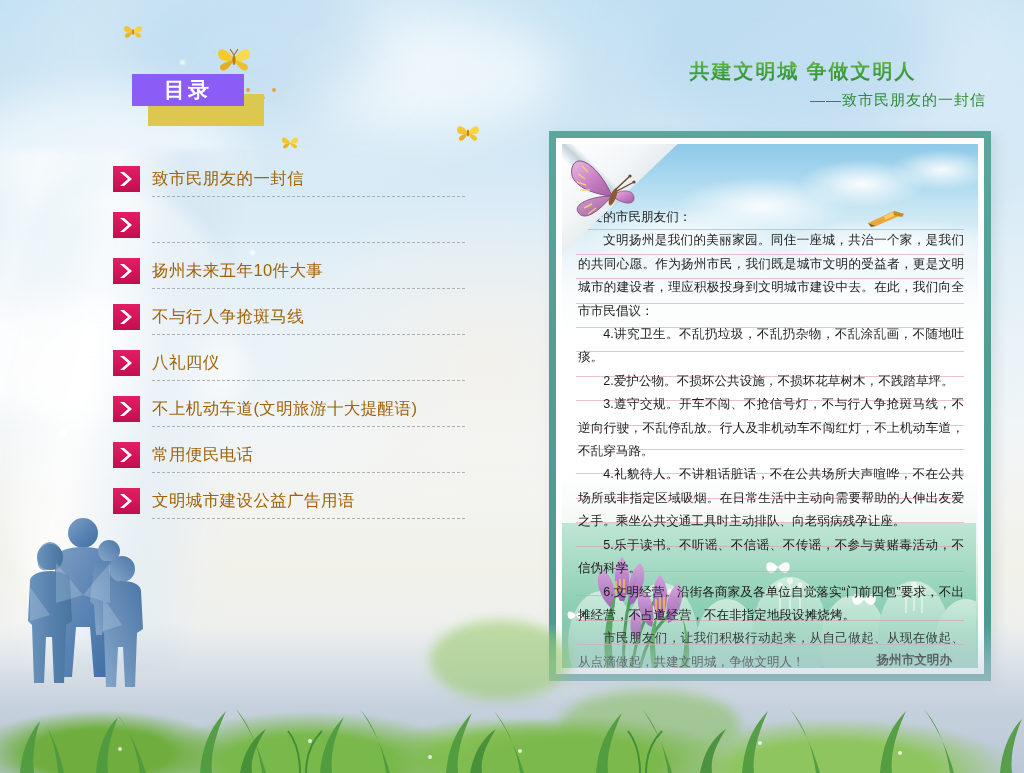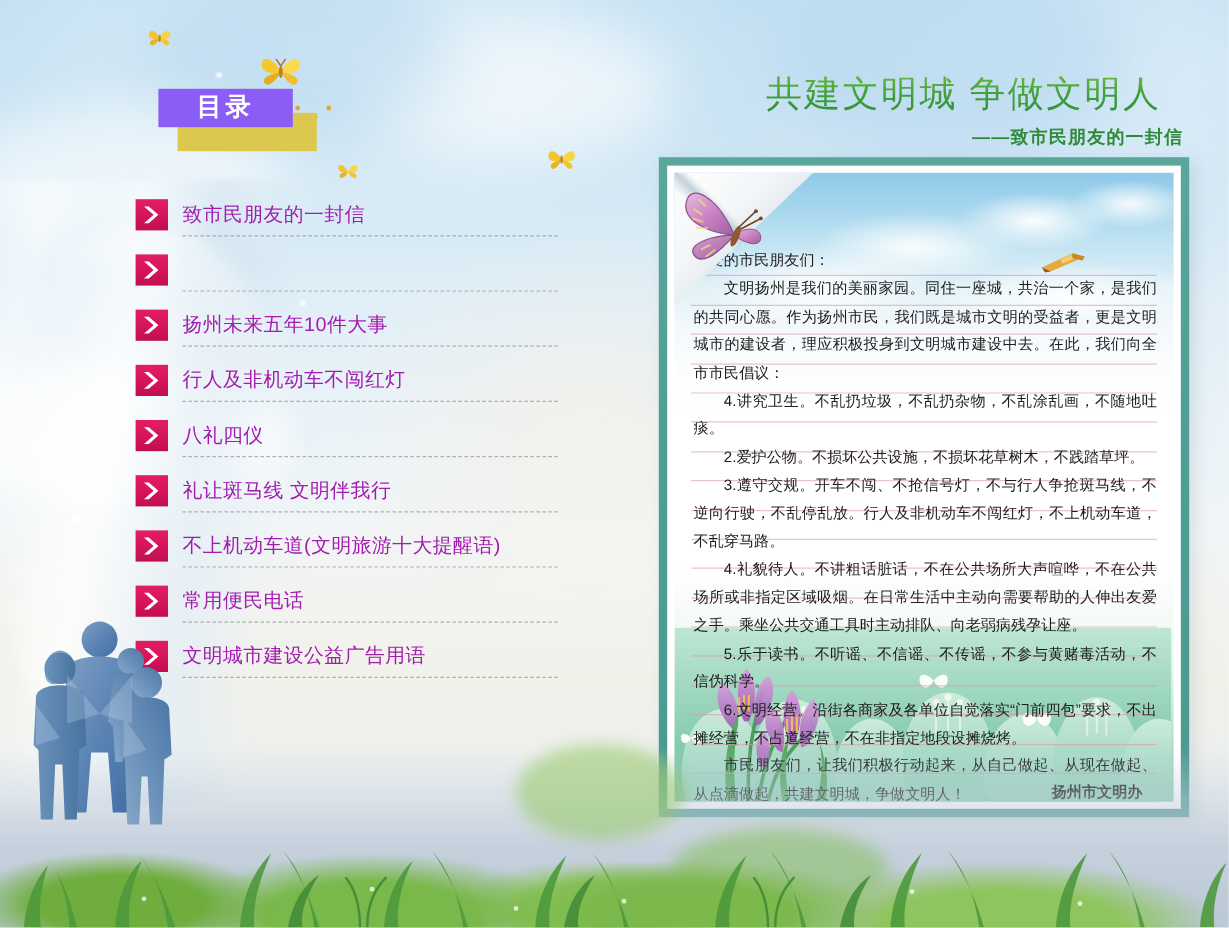--- a/index.html
+++ b/index.html
@@ -115,42 +115,42 @@
     position:relative;height:44px;display:flex;align-items:center;
     margin-bottom:2px;
   }
   .toc-arrow{
     width:27px;height:26px;flex:0 0 auto;position:relative;
     background:linear-gradient(180deg,#e31e63 0%,#d4145a 55%,#bf0f50 100%);
     margin-right:12px;
   }
   .toc-arrow svg{position:absolute;left:5px;top:4px;}
   .toc-text{
-    font-size:16.5px;color:#a21caf;letter-spacing:.4px;white-space:nowrap;
+    font-size:16.5px;color:#a16207;letter-spacing:.4px;white-space:nowrap;
     font-family:"Liberation Sans","DejaVu Sans",sans-serif;
   }
   .toc-dots{
     position:absolute;left:39px;right:0;bottom:4px;height:1px;
     border-bottom:1.6px dashed #9a9a9a;opacity:.75;
   }
 
   
   .headline{
     position:absolute;left:598px;top:58px;width:410px;text-align:center;
   }
   .headline .big{
-    font-size:30px;font-weight:normal;letter-spacing:2px;
+    font-size:20px;font-weight:bold;letter-spacing:2px;
     background:linear-gradient(180deg,#6dbf3f 0%,#3e9e3c 55%,#2f8b39 100%);
     -webkit-background-clip:text;background-clip:text;color:transparent;
     -webkit-text-fill-color:transparent;
     text-shadow:none;white-space:nowrap;
     font-family:"Liberation Serif","DejaVu Serif",serif;
   }
   .headline .sub{
-    margin-top:6px;font-size:15px;font-weight:bold;color:#2f8b39;
+    margin-top:6px;font-size:15px;font-weight:normal;color:#2f8b39;
     letter-spacing:1px;white-space:nowrap;text-align:right;padding-right:22px;
     font-family:"Liberation Sans","DejaVu Sans",sans-serif;
   }
 
   
   .card-shadow{
     position:absolute;left:553px;top:135px;width:444px;height:552px;
     background:rgba(120,140,150,.18);filter:blur(6px);
   }
   .card{
@@ -312,39 +312,30 @@
         </div>
         <div class="toc-text"> 扬州未来五年10件大事</div>
         <div class="toc-dots"></div>
       </div>
       <div class="toc-item">
         <div class="toc-arrow">
           <svg width="17" height="18" viewBox="0 0 17 18">
             <path d="M2 2 L10 9 L2 16 L6 16 L14 9 L6 2 Z" fill="#ffffff"></path>
           </svg>
         </div>
-        <div class="toc-text">行人及非机动车不闯红灯</div>
+        <div class="toc-text">不与行人争抢斑马线</div>
         <div class="toc-dots"></div>
       </div>
       <div class="toc-item">
         <div class="toc-arrow">
           <svg width="17" height="18" viewBox="0 0 17 18">
             <path d="M2 2 L10 9 L2 16 L6 16 L14 9 L6 2 Z" fill="#ffffff"></path>
           </svg>
         </div>
         <div class="toc-text">八礼四仪</div>
-        <div class="toc-dots"></div>
-      </div>
-      <div class="toc-item">
-        <div class="toc-arrow">
-          <svg width="17" height="18" viewBox="0 0 17 18">
-            <path d="M2 2 L10 9 L2 16 L6 16 L14 9 L6 2 Z" fill="#ffffff"></path>
-          </svg>
-        </div>
-        <div class="toc-text">礼让斑马线  文明伴我行</div>
         <div class="toc-dots"></div>
       </div>
       <div class="toc-item">
         <div class="toc-arrow">
           <svg width="17" height="18" viewBox="0 0 17 18">
             <path d="M2 2 L10 9 L2 16 L6 16 L14 9 L6 2 Z" fill="#ffffff"></path>
           </svg>
         </div>
         <div class="toc-text">不上机动车道(文明旅游十大提醒语)</div>
         <div class="toc-dots"></div>

